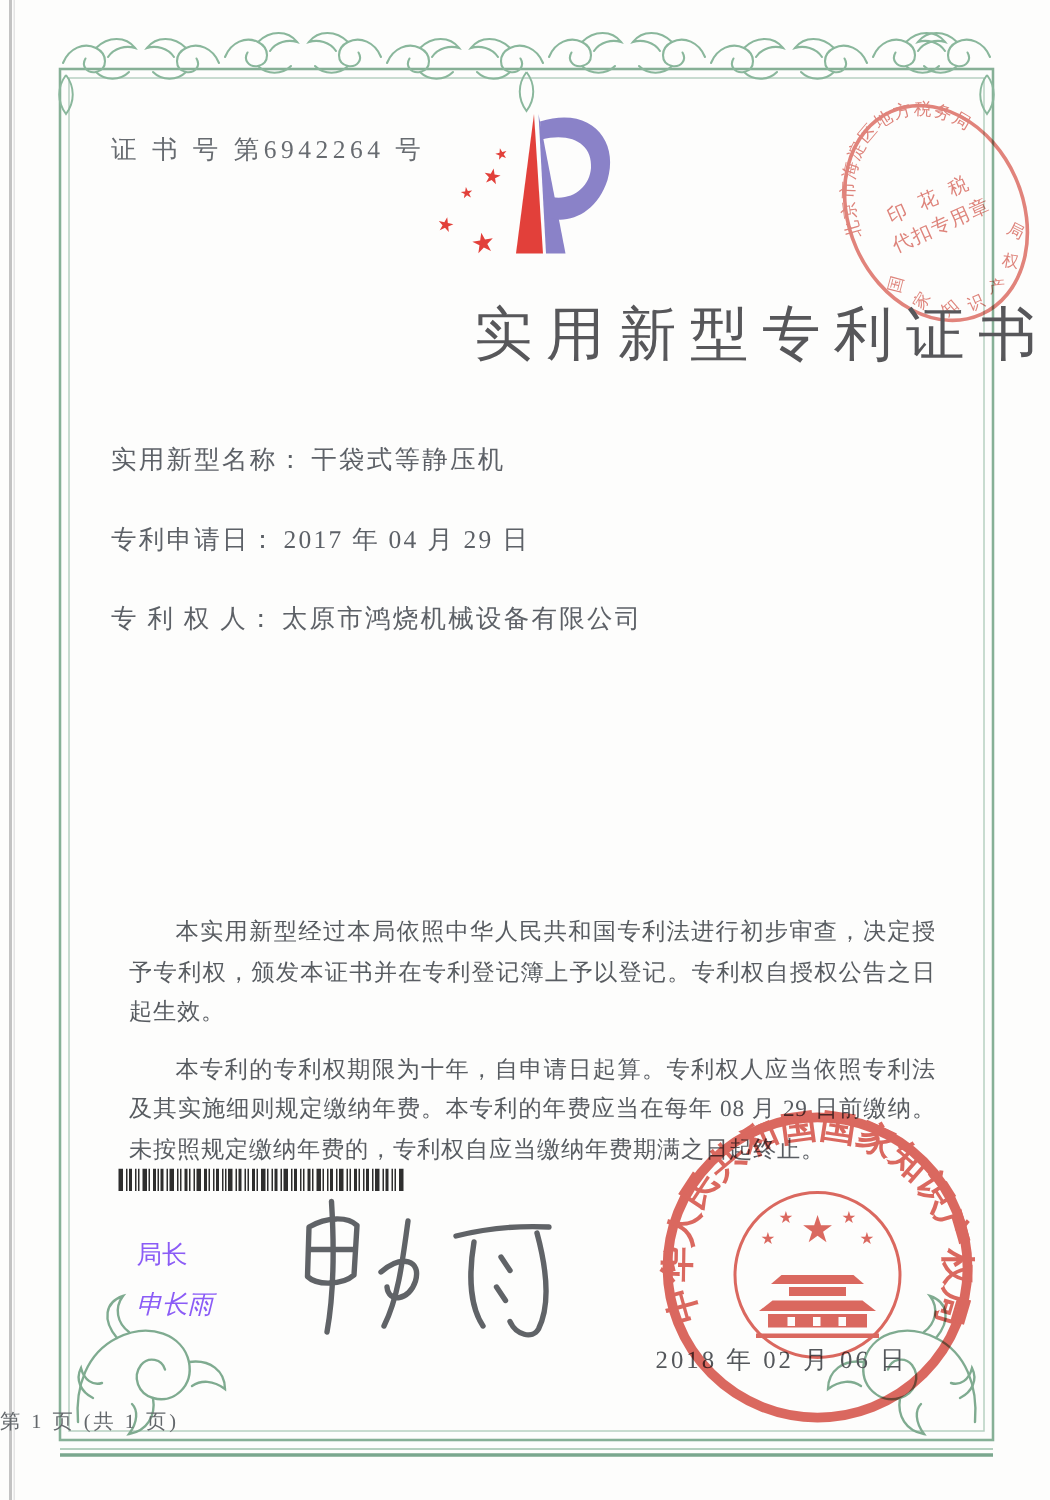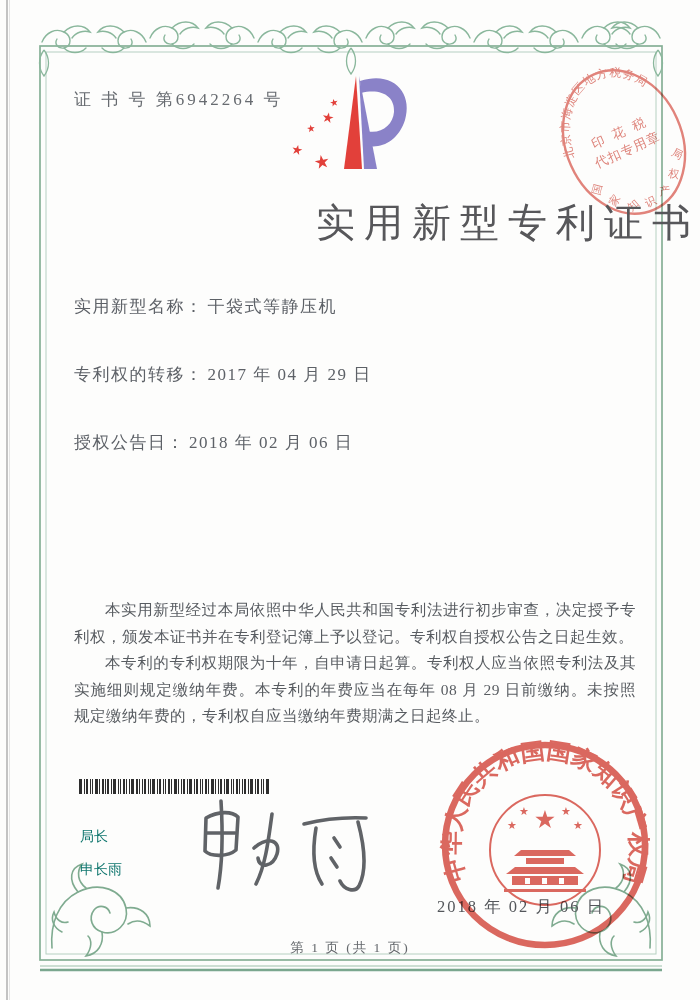--- a/index.html
+++ b/index.html
@@ -11,42 +11,42 @@
   }
   .abs{position:absolute;}
   .scan-edge-1{left:6px;top:0;bottom:0;width:2px;background:#c3c3c3;}
   .scan-edge-2{left:9px;top:0;bottom:0;width:1px;background:#e4e4e4;}
 
   .cert-no{left:74px;top:88px;font-size:17px;letter-spacing:3px;color:#676b70;}
 
   .title{left:0;top:196px;width:100%;text-align:right;font-size:39px;
          letter-spacing:9px;color:#57575a;font-weight:500;}
 
-  .fields{left:74px;top:296px;width:560px;display:flex;flex-direction:column;gap:46px;}
+  .fields{left:74px;top:296px;width:560px;display:flex;flex-direction:column;gap:31px;}
   .field{font-size:17px;letter-spacing:1.5px;color:#5d6167;line-height:22px;white-space:nowrap;}
   .field .lab{margin-right:4px;}
 
   .paras{left:74px;top:597px;width:562px;}
-  .paras p{margin:0;text-indent:2em;font-size:15.5px;line-height:26.5px;
+  .paras p{margin:12px;text-indent:2em;font-size:15.5px;line-height:26.5px;
            text-align:justify;color:#585c61;letter-spacing:0.5px;}
 
   .barcode{left:76px;top:779px;}
 
-  .director{left:80px;top:828px;font-family:"Liberation Sans","DejaVu Sans",sans-serif;
-            color:#0f766e;font-size:14px;line-height:17px;}
-  .director .name{margin-top:16px;}
+  .director{left:91px;top:828px;font-family:"Liberation Sans","DejaVu Sans",sans-serif;
+            color:#8b5cf6;font-size:17px;line-height:17px;}
+  .director .name{margin-top:16px;font-style:italic;}
 
   .sig{left:186px;top:794px;}
 
   .seal{left:438px;top:738px;mix-blend-mode:multiply;z-index:3;}
   .seal-date{left:437px;top:896px;font-size:16.5px;letter-spacing:2px;color:#54575b;z-index:2;}
 
   .tax-seal{left:548px;top:52px;mix-blend-mode:multiply;}
 
-  .footer{left:0;top:939px;width:100%;text-align:center;font-size:13.5px;
+  .footer{left:0;top:939px;width:100%;font-size:13.5px;
           letter-spacing:2px;color:#64686c;}
 
   svg text{font-family:"Liberation Serif","DejaVu Serif",serif;}
 </style>
 </head>
 <body>
 
 <div class="page">
 
   <div class="abs scan-edge-1"></div>
@@ -133,24 +133,24 @@
     </g>
   </svg>
 
   <div class="abs title">实用新型专利证书</div>
 
   <div class="abs fields">
     <div class="field">
       <span class="lab">实用新型名称：</span><span>干袋式等静压机</span>
     </div>
     <div class="field">
-      <span class="lab">专利权的转移：</span><span>2017 年 04 月 29 日</span>
+      <span class="lab">专利申请日：</span><span>2017 年 04 月 29 日</span>
     </div>
     <div class="field">
-      <span class="lab">授权公告日：</span><span>2018 年 02 月 06 日</span>
+      <span class="lab">专 利 权 人：</span><span>太原市鸿烧机械设备有限公司</span>
     </div>
   </div>
 
   <div class="abs paras">
     <p>本实用新型经过本局依照中华人民共和国专利法进行初步审查，决定授予专利权，颁发本证书并在专利登记簿上予以登记。专利权自授权公告之日起生效。</p>
     <p>本专利的专利权期限为十年，自申请日起算。专利权人应当依照专利法及其实施细则规定缴纳年费。本专利的年费应当在每年 08 月 29 日前缴纳。未按照规定缴纳年费的，专利权自应当缴纳年费期满之日起终止。</p>
   </div>
 
   <svg class="abs barcode" width="196" height="15" viewBox="0 0 190 15">
     <g fill="#2e2e2e">

